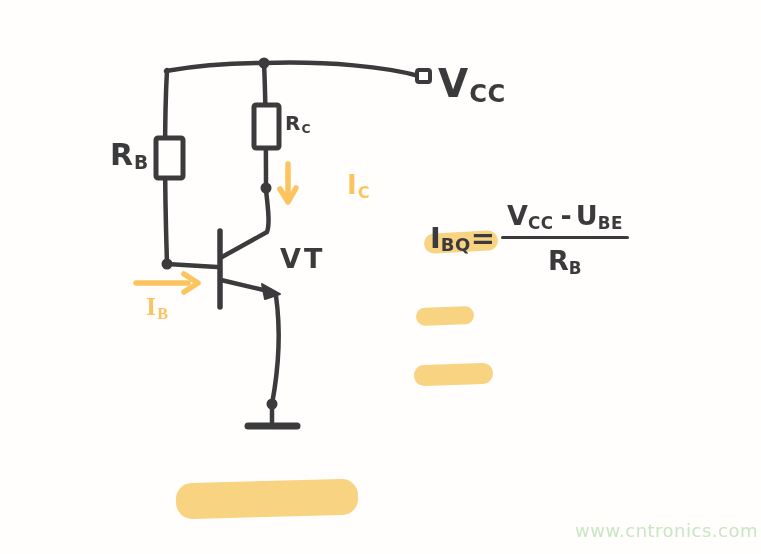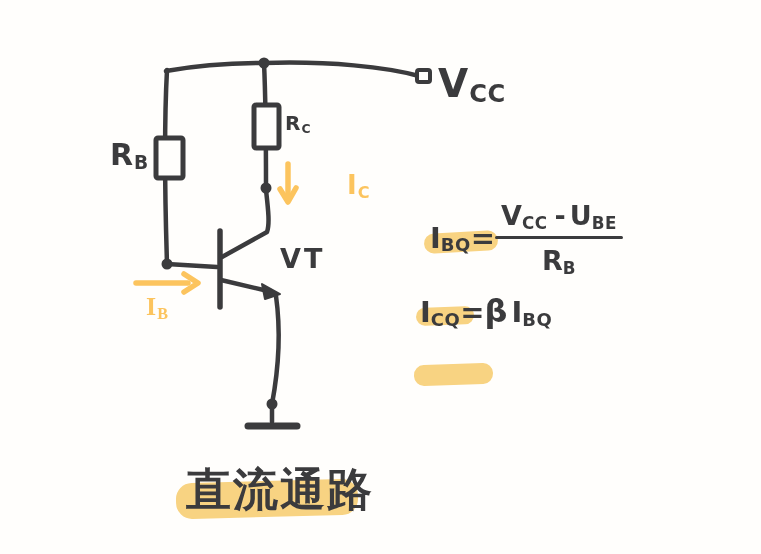--- a/index.html
+++ b/index.html
@@ -48,21 +48,21 @@
     white-space:nowrap;
     line-height:1;
     display:flex;
     align-items:center;
   }
   .formula .tok{display:inline-block;}
   .frac{
     display:inline-flex;
     flex-direction:column;
     align-items:center;
-    margin-left:0;
+    margin-left:6px;
   }
   .frac .num,.frac .den{font-size:27px;padding:0 6px;}
   .frac .num{padding-bottom:7px;}
   .frac .den{padding-top:8px;}
   .frac .bar{
     align-self:stretch;
     height:0;
     border-top:3.5px solid var(--ink);
     border-radius:2px;
   }
@@ -166,25 +166,20 @@
       <span class="num">
         <span>V</span><sub>CC</sub><span class="minus">-</span><span>U</span><sub>BE</sub>
       </span>
       <span class="bar"></span>
       <span class="den">
         <span>R</span><sub>B</sub>
       </span>
     </span>
   </div>
 
-  <div class="formula" style="left:420px;top:295px;font-size:29px;">
-    <span class="tok">
-      <span>I</span><sub>CQ</sub><span>=</span><span style="font-size:32px;">β</span><span style="margin-left:4px;">I</span><sub>BQ</sub>
-    </span>
-  </div>
 
 
-  <div class="caption" style="left:186px;top:467px;font-size:45px;">
-    <span>直流通路</span>
+
+  <div class="watermark" style="left:575px;top:520px;font-size:18px;">
+    <span>www.cntronics.com</span>
   </div>
-
 
 </div>
 
 </body></html>

